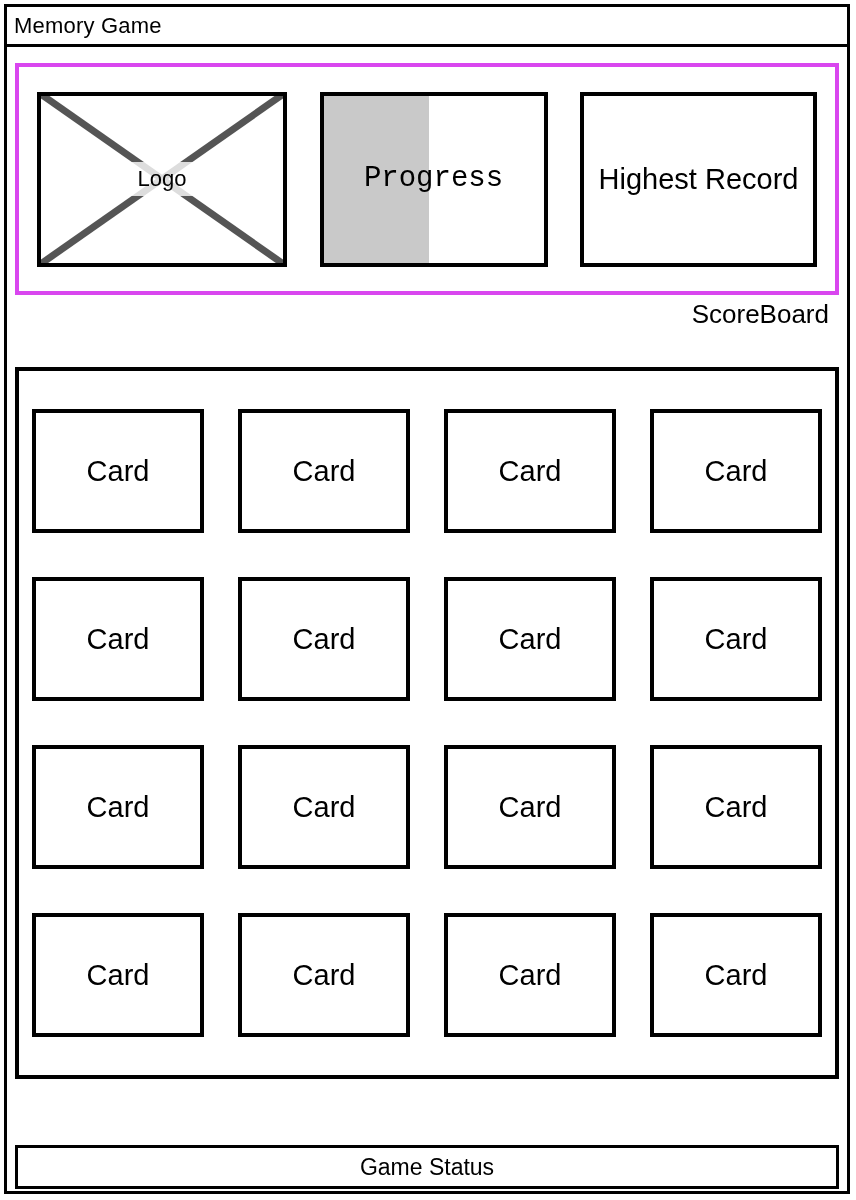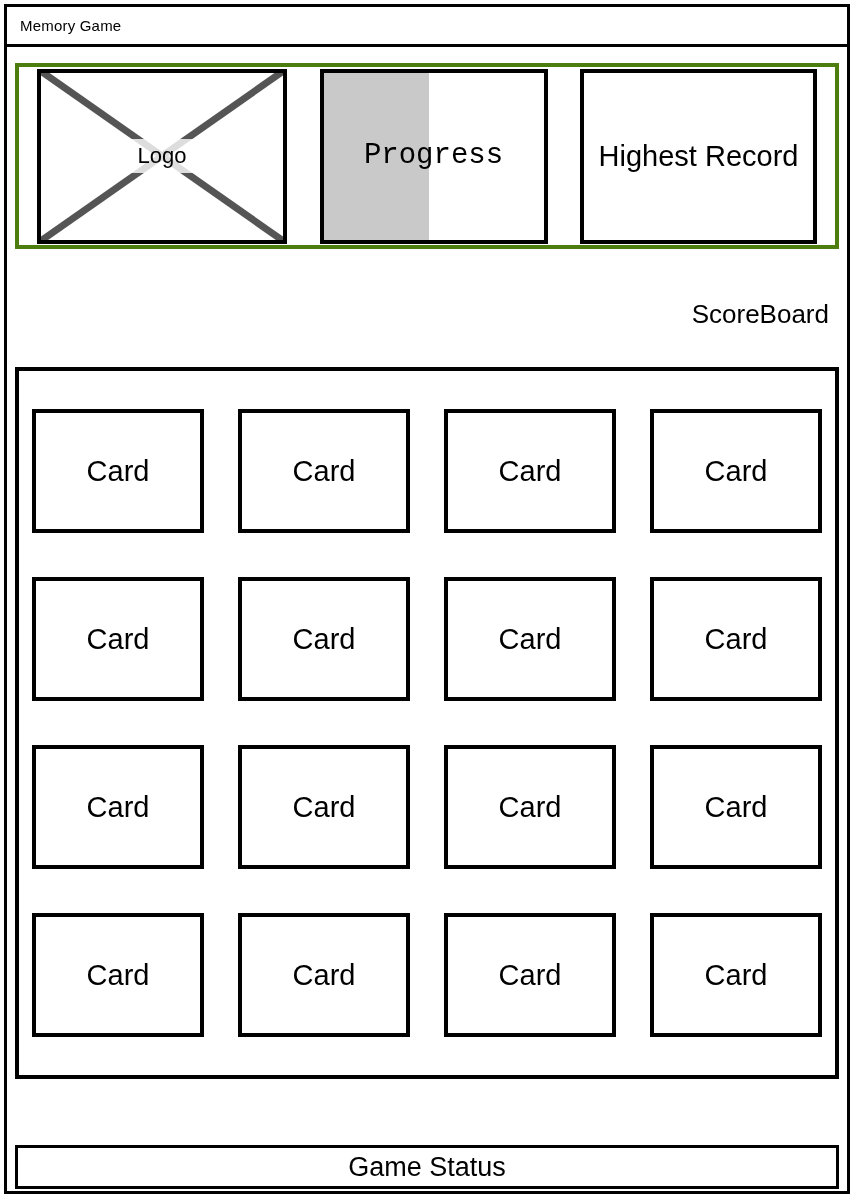--- a/index.html
+++ b/index.html
@@ -35,42 +35,42 @@
     left: 0px;
     top: 0px;
     width: 840px;
     height: 40px;
     border-bottom: 3px solid #000;
     box-sizing: border-box;
     display: flex;
     align-items: center;
   }
   #title-bar .title-text {
-    font-size: 15px;
+    font-size: 22px;
     letter-spacing: 0.2px;
-    padding-left: 13px;
+    padding-left: 7px;
     line-height: 1;
   }
 
   
   #scoreboard-section {
     position: absolute;
     left: 8px;
     top: 56px;
     width: 824px;
     height: 280px;
     box-sizing: border-box;
   }
   #scoreboard-panel {
     position: absolute;
     left: 0px;
     top: 0px;
     width: 824px;
-    height: 186px;
-    border: 4px solid #4d7c0f;
+    height: 232px;
+    border: 4px solid #d946ef;
     box-sizing: border-box;
     background: #fff;
   }
   #scoreboard-inner {
     position: absolute;
     left: 0; top: 0; right: 0; bottom: 0;
     display: flex;
     align-items: center;
     justify-content: space-between;
     padding: 0 18px;
@@ -228,21 +228,21 @@
     width: 824px;
     height: 44px;
     border: 3px solid #000;
     box-sizing: border-box;
     background: #fff;
     display: flex;
     align-items: center;
     justify-content: center;
   }
   #game-status-bar .status-text {
-    font-size: 27px;
+    font-size: 23px;
     line-height: 1;
   }
 </style>
 </head>
 <body>
 
 <div id="app-frame">
 
   <div id="title-bar">
     <span class="title-text">Memory Game</span>

